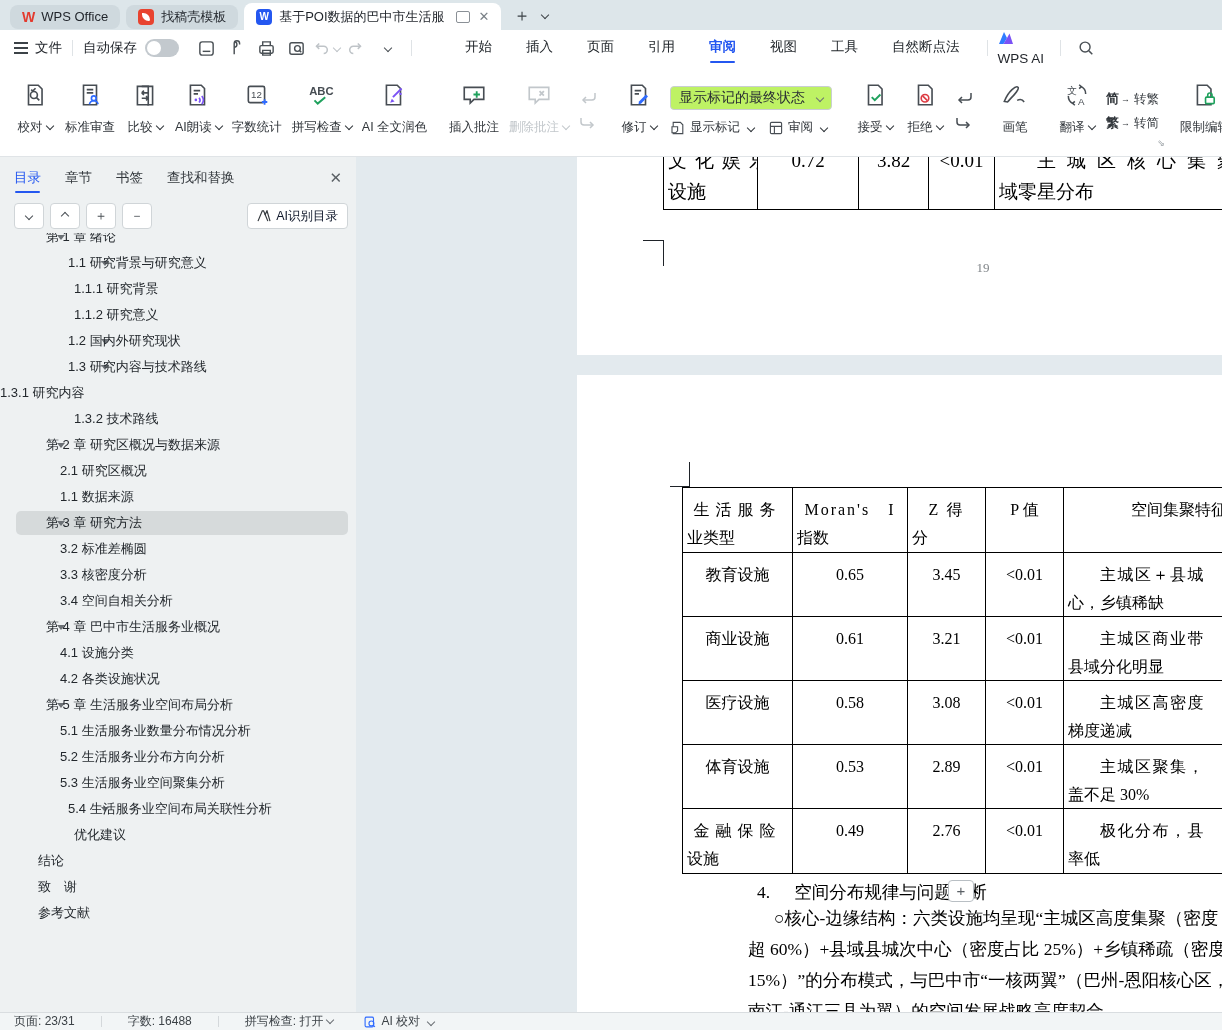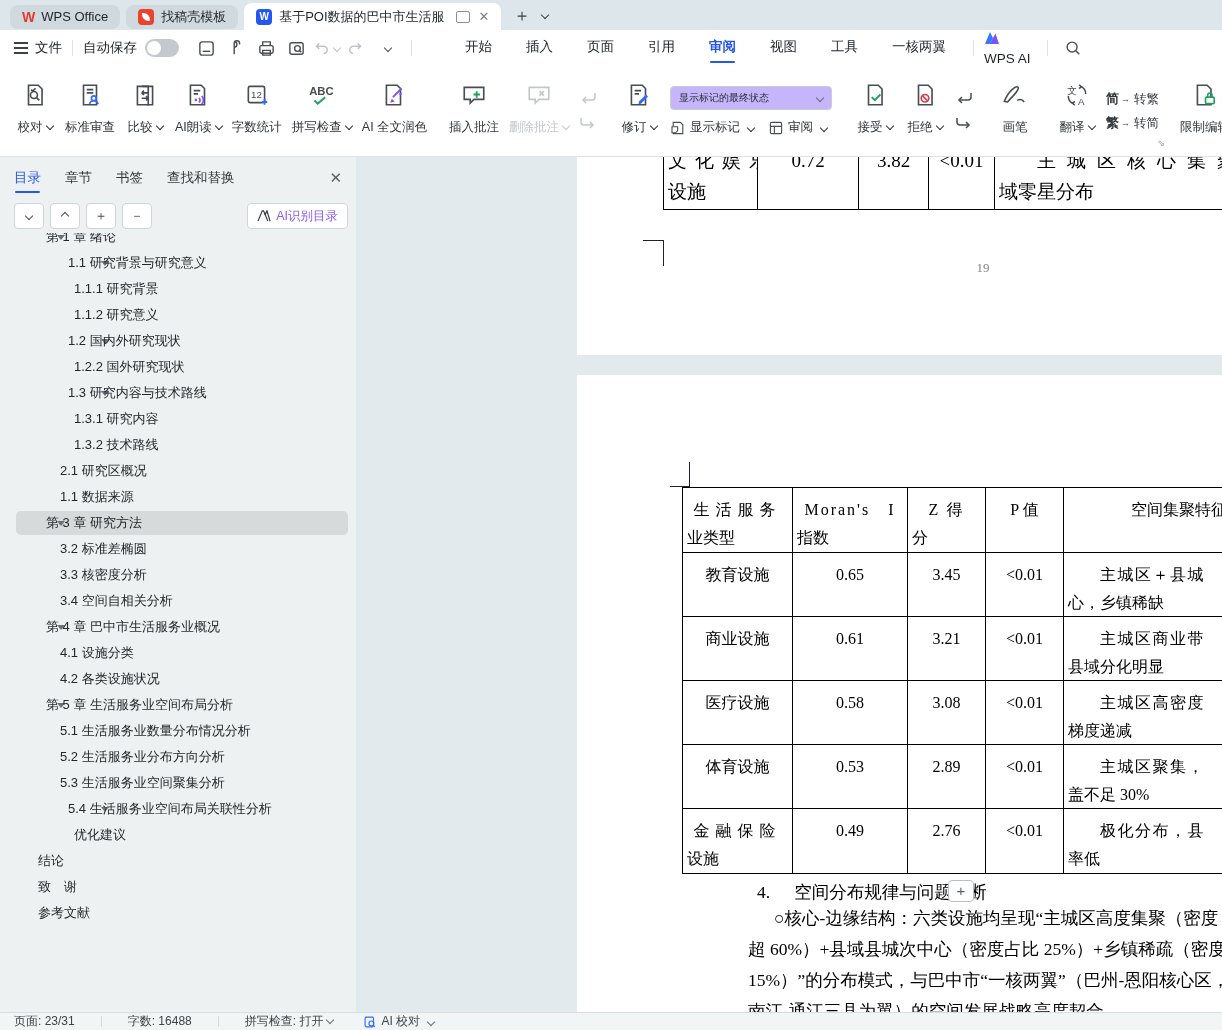--- a/index.html
+++ b/index.html
@@ -38,40 +38,40 @@
   
   #ribbon { position:absolute; left:0; top:66px; width:1222px; height:91px; background:#fff; border-bottom:1px solid #e0e4e7; display:flex; align-items:stretch; padding:0 0 0 6px; }
   .rgroup { display:flex; align-items:stretch; padding:6px 4px; }
   .rdiv { width:1px; background:#e7eaec; margin:10px 2px; }
   .rbtn { display:flex; flex-direction:column; align-items:center; justify-content:flex-start; padding:4px 5px 2px; border-radius:4px; min-width:50px; }
   .rbtn .ric { height:38px; display:flex; align-items:center; justify-content:center; }
   .rbtn .rlb { font-size:12.5px; color:#30353a; white-space:nowrap; margin-top:5px; }
   .rbtn.dis .rlb { color:#c2c7cb; }
   .navcol { display:flex; flex-direction:column; justify-content:center; gap:10px; padding:0 4px; }
   .trackcol { display:flex; flex-direction:column; justify-content:center; gap:9px; padding:0 6px; }
-  .selbox { width:162px; height:24px; border:1px solid #c9ced2; border-radius:4px; font-size:10px; color:#2a2f34; display:flex; align-items:center; padding:0 8px; justify-content:space-between; background:#c4b5fd; }
+  .selbox { width:162px; height:24px; border:1px solid #c9ced2; border-radius:4px; font-size:14px; color:#2a2f34; display:flex; align-items:center; padding:0 8px; justify-content:space-between; background:#bef264; }
   .subrow { display:flex; gap:14px; font-size:12.5px; color:#30353a; align-items:center; }
   .subrow .it { display:flex; align-items:center; gap:4px; }
   .cjk-pair { display:flex; flex-direction:column; justify-content:center; gap:6px; font-size:12.5px; color:#30353a; padding:0 4px; position:relative; }
   .cjk-pair .row { display:flex; align-items:center; gap:4px; white-space:nowrap; }
   .zh-b { font-size:13px; font-weight:bold; }
   .mini-arr { font-size:9px; margin-left:-2px; color:#30353a; }
   .expand-se { position:absolute; right:-2px; bottom:2px; font-size:9px; color:#9aa0a5; }
 
   
   #sidebar { position:absolute; left:0; top:157px; width:356px; height:855px; background:#eef1f2; overflow:hidden; }
   .sb-tabs { display:flex; align-items:center; gap:24px; padding:12px 14px 6px; font-size:13.5px; color:#33383d; }
   .sb-tab.active { color:#2457f0; position:relative; }
   .sb-tab.active::after { content:""; position:absolute; left:1px; right:1px; bottom:-6px; height:2.5px; background:#2457f0; border-radius:2px; }
   .sb-close { margin-left:auto; color:#5a6065; font-size:15px; }
   .sb-toolrow { display:flex; align-items:center; padding:10px 8px 6px 14px; }
   .sq-btn { width:30px; height:26px; border:1px solid #d0d5d8; border-radius:4px; background:#fff; color:#4a5055; display:flex; align-items:center; justify-content:center; margin-right:6px; font-size:13px; }
   .sq-btn .chv { margin:0; }
   .sq-btn .chv.up { transform:rotate(-135deg); vertical-align:-2px; }
-  .ai-toc-btn { margin-left:auto; height:26px; border:1px solid #d0d5d8; border-radius:4px; background:#fff; font-size:12.5px; color:#8b5cf6; display:flex; align-items:center; gap:5px; padding:0 9px; }
+  .ai-toc-btn { margin-left:auto; height:26px; border:1px solid #d0d5d8; border-radius:4px; background:#fff; font-size:12.5px; color:#0f172a; display:flex; align-items:center; gap:5px; padding:0 9px; }
   #toc-tree { position:absolute; left:0; top:76px; right:0; bottom:0; overflow:hidden; }
   .toc-row { position:relative; height:26px; line-height:26px; font-size:13px; color:#23282d; white-space:nowrap; }
   .toc-row.sel::before { content:""; position:absolute; left:16px; right:8px; top:1px; bottom:1px; background:#d6dadb; border-radius:5px; }
   .toc-row span { position:relative; }
   .tri { position:absolute; top:11px; width:0; height:0; border-left:4.5px solid transparent; border-right:4.5px solid transparent; border-top:5.5px solid #6b7075; }
 
   
   #docarea { position:absolute; left:356px; top:157px; width:866px; height:855px; background:#e3eaee; overflow:hidden; }
   .page { position:absolute; background:#fff; width:700px; }
   .docfont { font-family:"Liberation Serif","DejaVu Serif",serif; color:#000; }
@@ -161,21 +161,21 @@
     </span>
   <span class="mb-sep"></span>
   <div class="menu-items">
     <span class="menu-item">开始</span>
     <span class="menu-item">插入</span>
     <span class="menu-item">页面</span>
     <span class="menu-item">引用</span>
     <span class="menu-item active">审阅</span>
     <span class="menu-item">视图</span>
     <span class="menu-item">工具</span>
-    <span class="menu-item">一核两翼</span>
+    <span class="menu-item">自然断点法</span>
   </div>
   <span class="mb-sep"></span>
   <span style="display:flex;align-items:flex-start;gap:6px;flex-direction:column;">
     <svg width="16" height="14" viewBox="0 0 16 14">
         <polygon points="1,13 6,1 9,7 5.5,13" fill="#2f7bff"></polygon>
         <polygon points="9,7 11.5,2.5 15,13 5.5,13" fill="#7b52f5"></polygon>
       </svg>
     <span>WPS AI</span>
     </span>
   <span class="mb-sep" style="margin-left:16px;"></span>
@@ -448,24 +448,24 @@
         </svg>
       <span>AI识别目录</span>
       </span>
   </div>
   <div id="toc-tree">
       <div class="toc-row" style="padding-left: 38px; margin-top: -9px;"><span class="tri" style="left: 19px;"></span><span>第 1 章 绪论</span></div>
       <div class="toc-row" style="padding-left: 60px;"><span class="tri" style="left: 41px;"></span><span>1.1 研究背景与研究意义</span></div>
       <div class="toc-row" style="padding-left: 74px;"><span>1.1.1 研究背景</span></div>
       <div class="toc-row" style="padding-left: 74px;"><span>1.1.2 研究意义</span></div>
       <div class="toc-row" style="padding-left: 60px;"><span class="tri" style="left: 41px;"></span><span>1.2 国内外研究现状</span></div>
-      <div class="toc-row" style="padding-left: 74px;"><span>1.2.2 国外研究现状</span></div>
       <div class="toc-row" style="padding-left: 60px;"><span class="tri" style="left: 41px;"></span><span>1.3 研究内容与技术路线</span></div>
-      <div class="toc-row" style="padding-left: 74px;"><span>1.3.1 研究内容</span></div>
+      <div class="toc-row" style=""><span>1.3.1 研究内容</span></div>
       <div class="toc-row" style="padding-left: 74px;"><span>1.3.2 技术路线</span></div>
+      <div class="toc-row" style="padding-left: 38px;"><span class="tri" style="left: 19px;"></span><span>第 2 章 研究区概况与数据来源</span></div>
       <div class="toc-row" style="padding-left: 60px;"><span>2.1 研究区概况</span></div>
       <div class="toc-row" style="padding-left: 60px;"><span>1.1 数据来源</span></div>
       <div class="toc-row sel" style="padding-left: 38px;"><span class="tri" style="left: 19px;"></span><span>第 3 章 研究方法</span></div>
       <div class="toc-row" style="padding-left: 60px;"><span>3.2 标准差椭圆</span></div>
       <div class="toc-row" style="padding-left: 60px;"><span>3.3 核密度分析</span></div>
       <div class="toc-row" style="padding-left: 60px;"><span>3.4 空间自相关分析</span></div>
       <div class="toc-row" style="padding-left: 38px;"><span class="tri" style="left: 19px;"></span><span>第 4 章 巴中市生活服务业概况</span></div>
       <div class="toc-row" style="padding-left: 60px;"><span>4.1 设施分类</span></div>
       <div class="toc-row" style="padding-left: 60px;"><span>4.2 各类设施状况</span></div>
       <div class="toc-row" style="padding-left: 38px;"><span class="tri" style="left: 19px;"></span><span>第 5 章 生活服务业空间布局分析</span></div>

